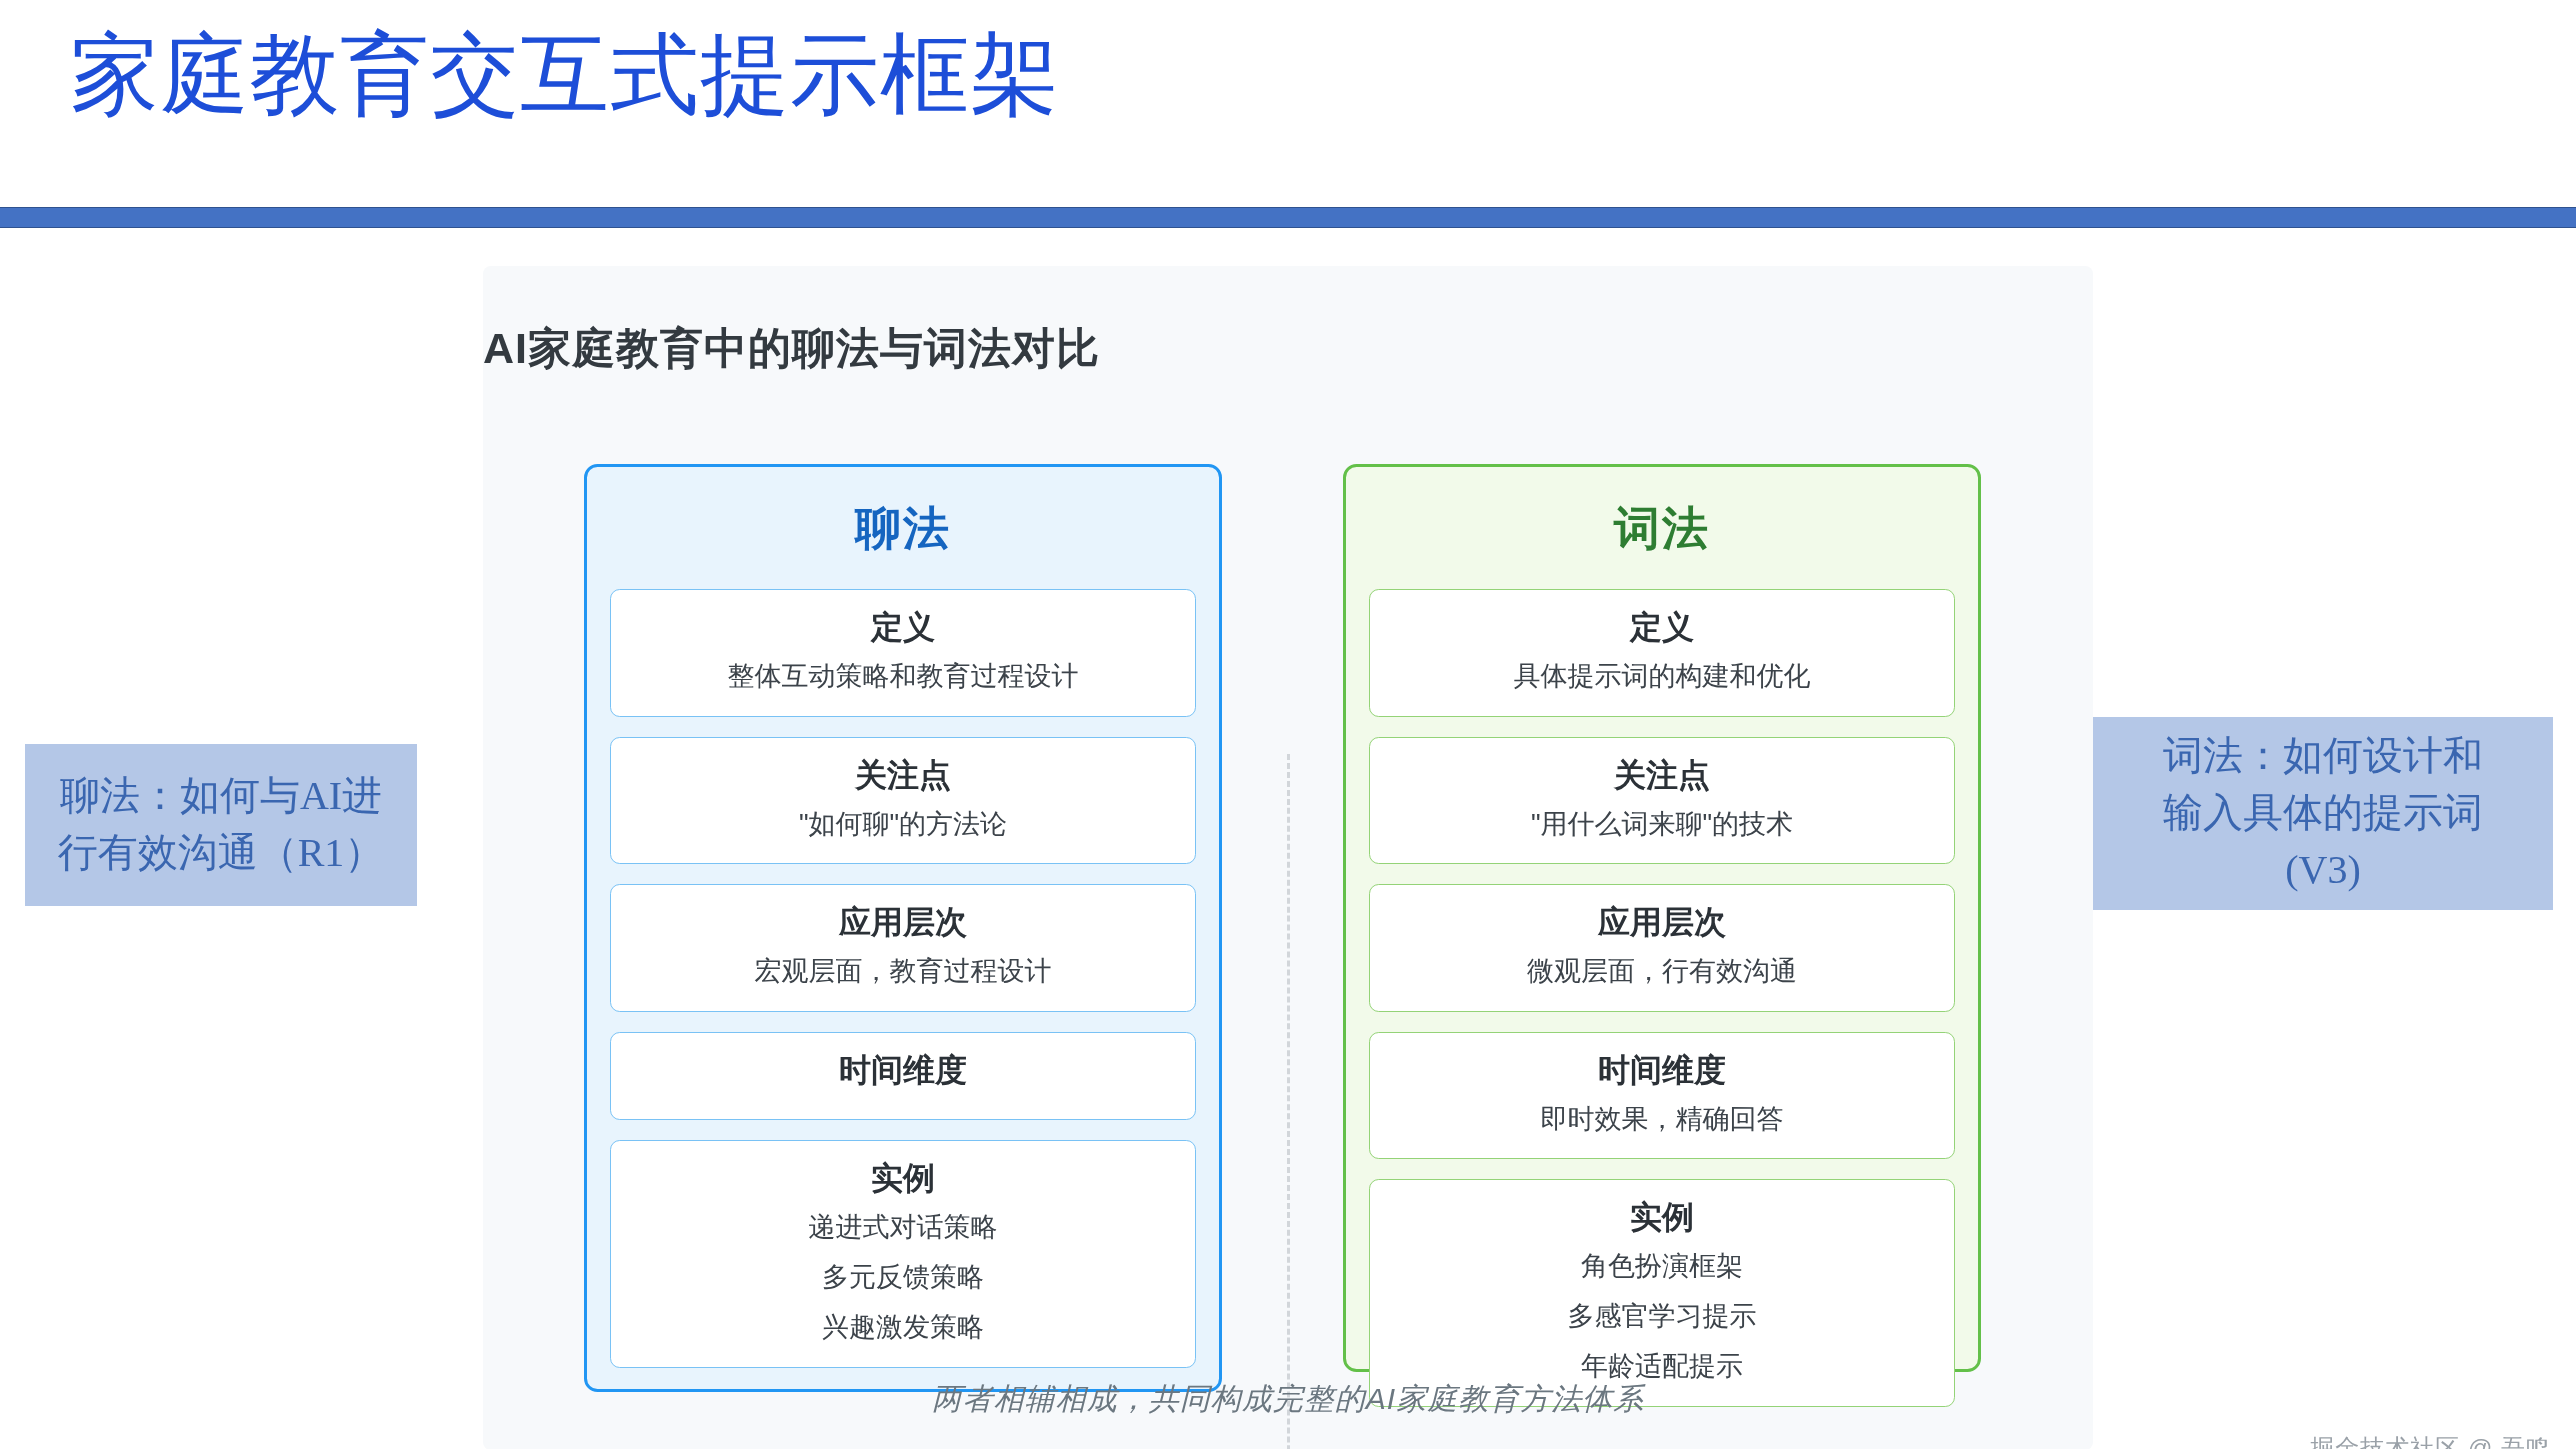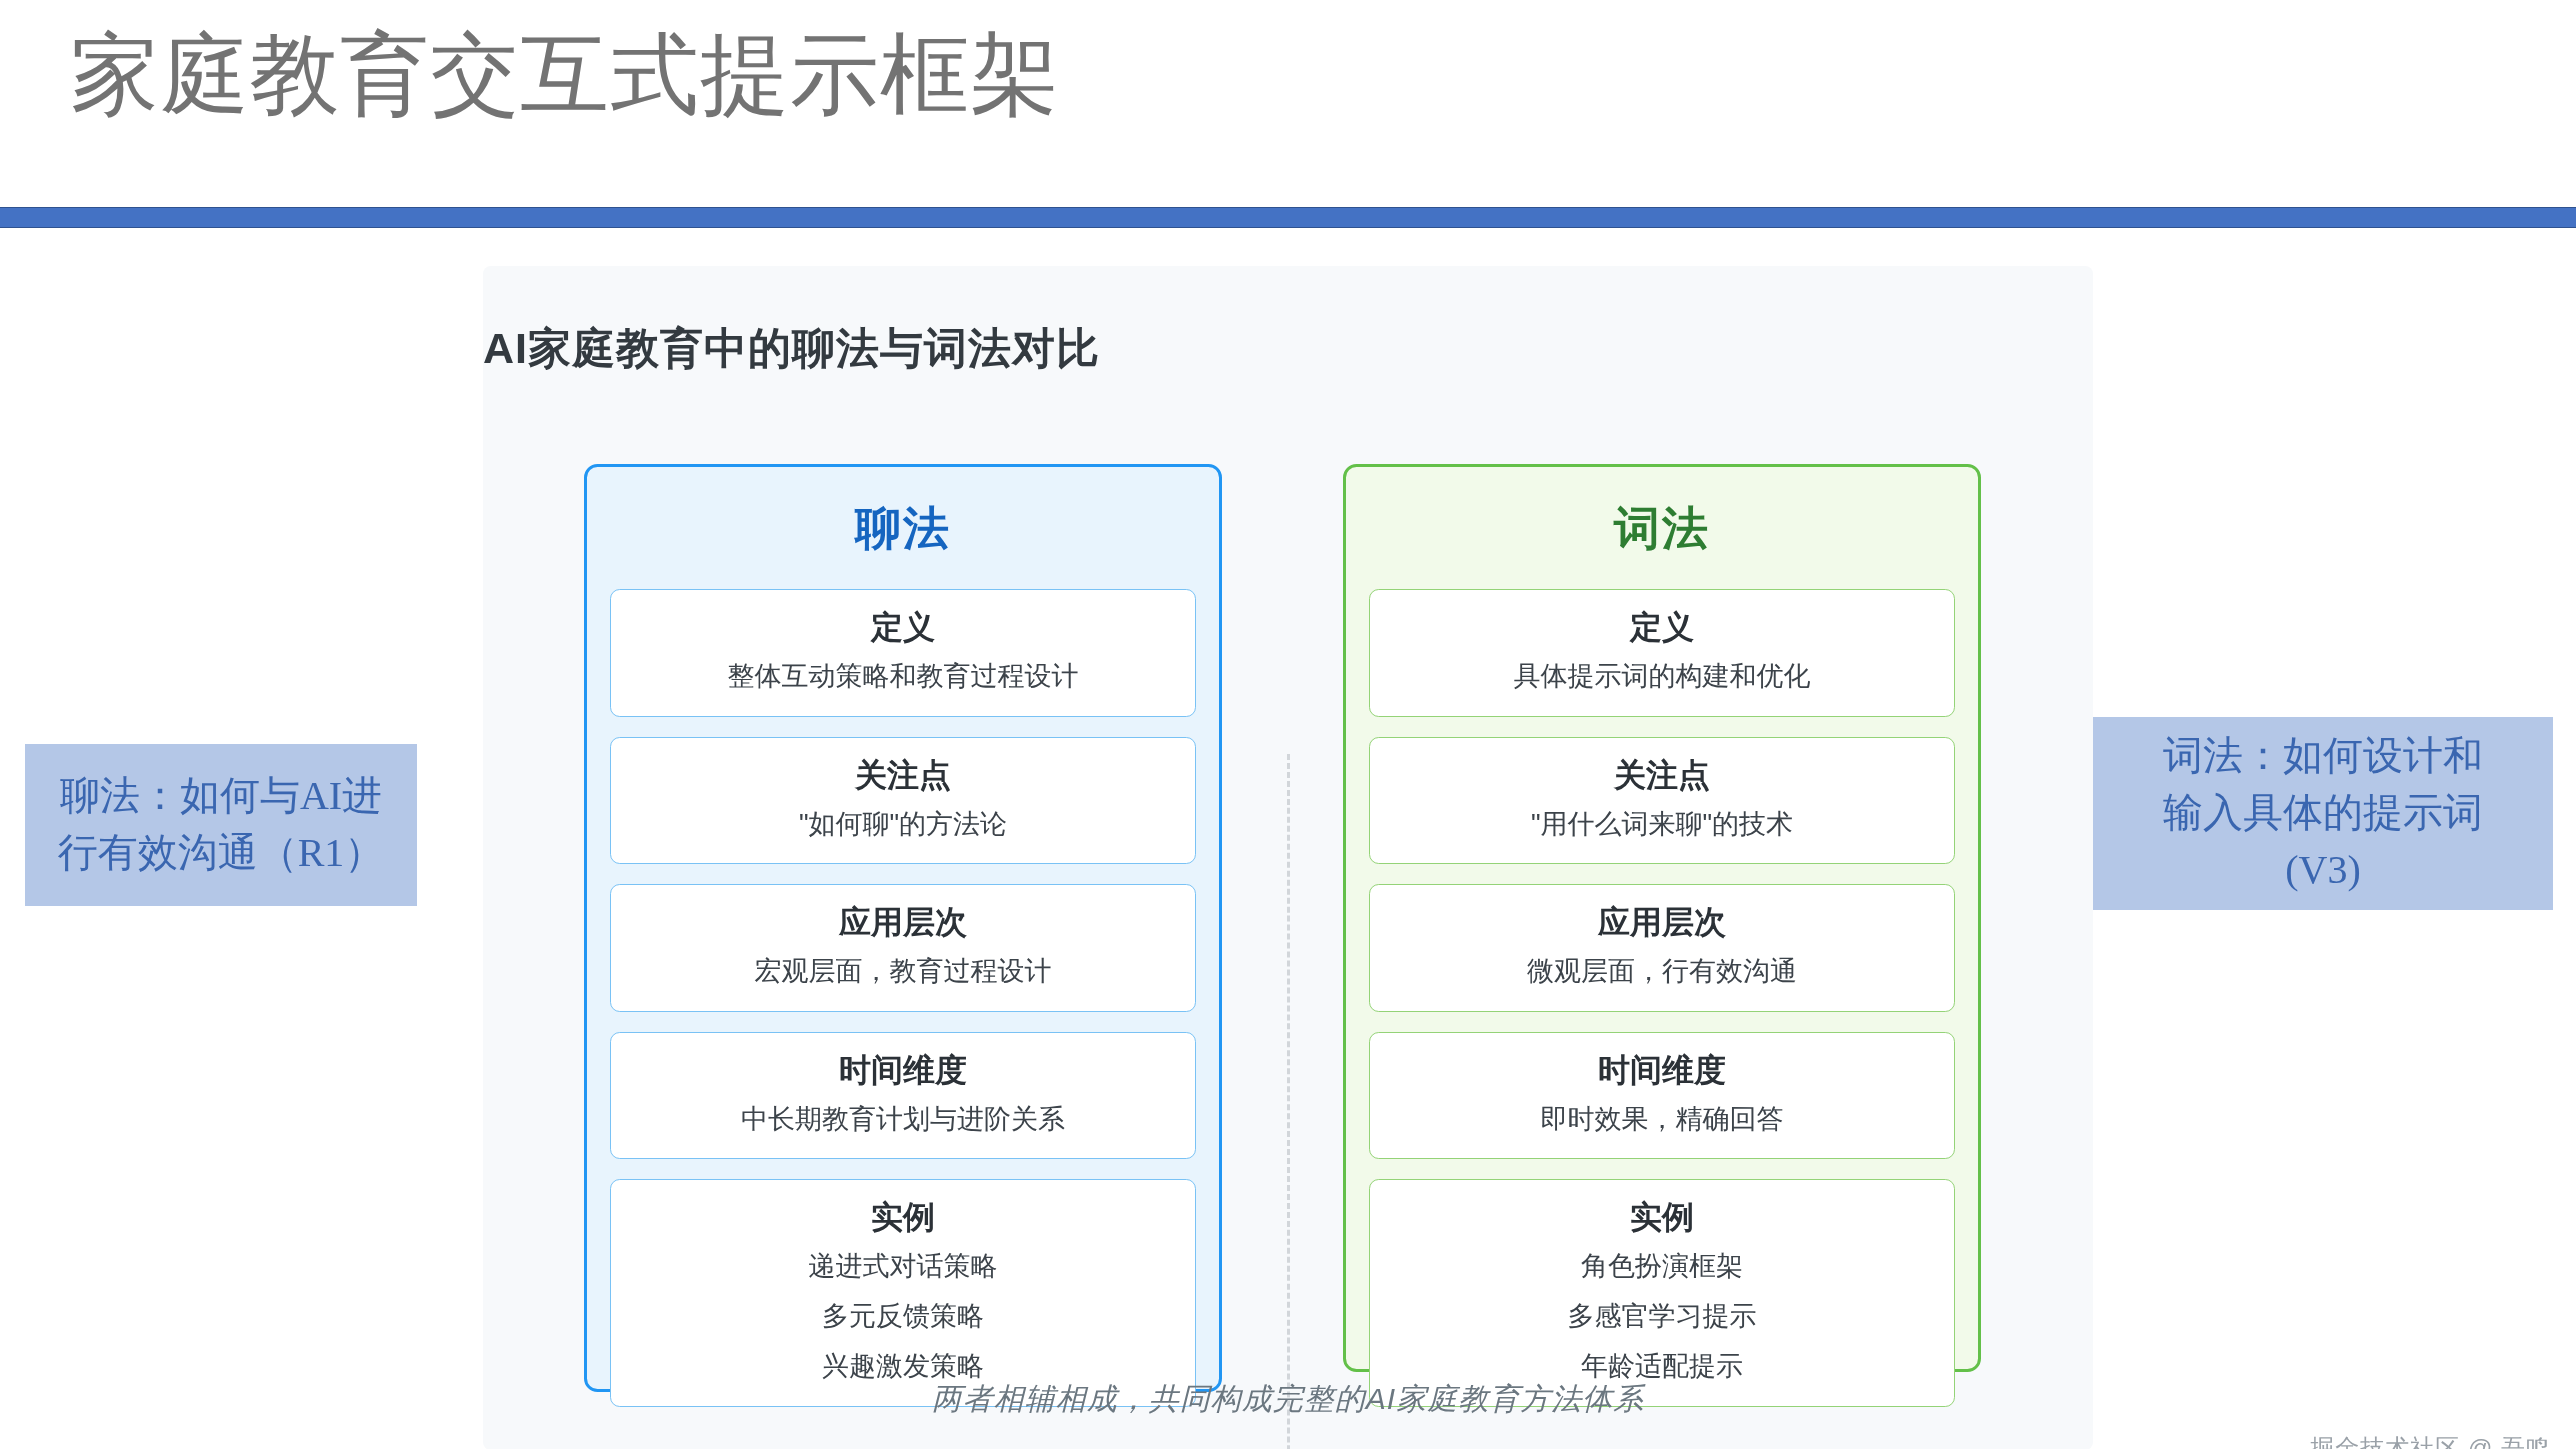--- a/index.html
+++ b/index.html
@@ -20,21 +20,21 @@
   }
 
   
   .slide-title {
     position: absolute;
     left: 70px;
     top: 27px;
     font-family: "Liberation Serif", "DejaVu Serif", serif;
     font-size: 89px;
     line-height: 1.1;
-    color: #737373;
+    color: #1d4ed8;
     white-space: nowrap;
     letter-spacing: 1px;
   }
 
   .title-rule {
     position: absolute;
     left: 0px;
     top: 207px;
     width: 2576px;
     height: 21px;
@@ -231,21 +231,20 @@
         <div class="card">
           <div class="card-title">关注点</div>
           <div class="card-desc">"如何聊"的方法论</div>
         </div>
         <div class="card">
           <div class="card-title">应用层次</div>
           <div class="card-desc">宏观层面，教育过程设计</div>
         </div>
         <div class="card">
           <div class="card-title">时间维度</div>
-          <div class="card-desc">中长期教育计划与进阶关系</div>
         </div>
         <div class="card">
           <div class="card-title">实例</div>
           <div class="card-desc">递进式对话策略</div>
           <div class="card-desc">多元反馈策略</div>
           <div class="card-desc">兴趣激发策略</div>
         </div>
       </div>
 
       <div class="panel panel-word">

